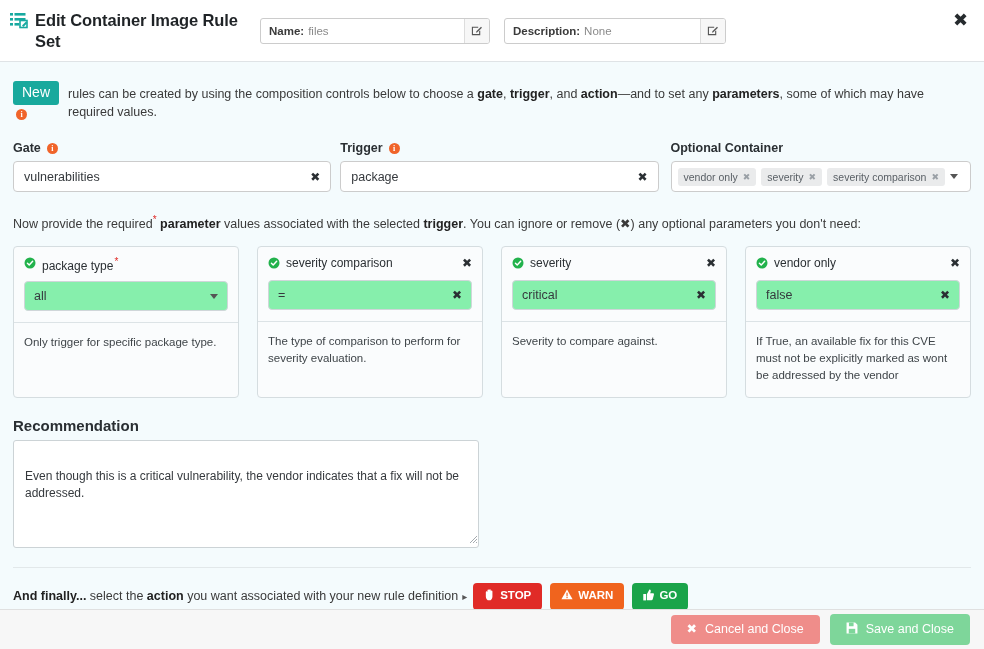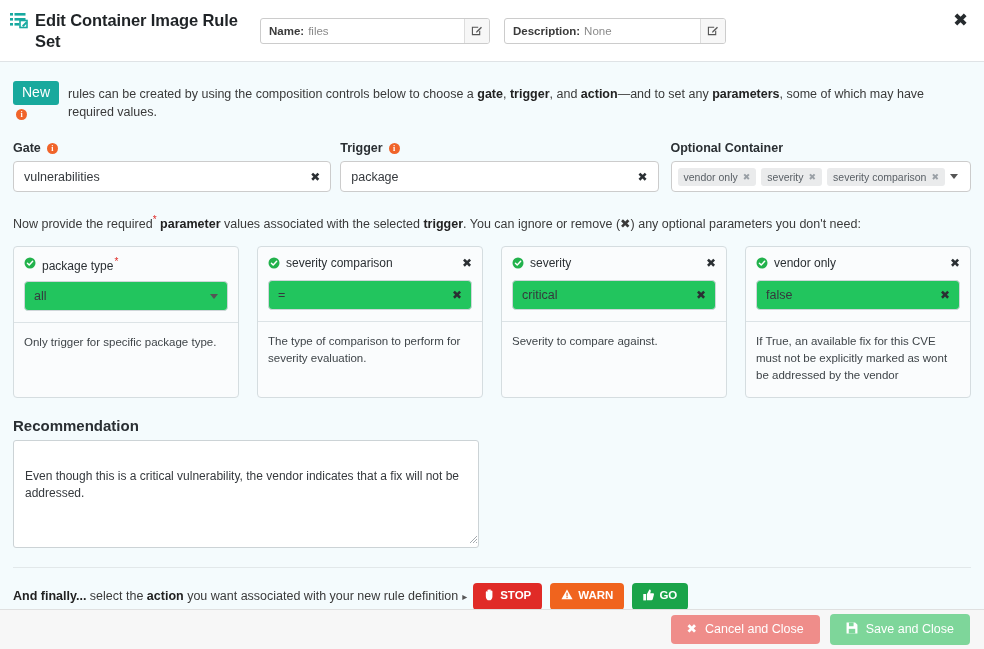--- a/index.html
+++ b/index.html
@@ -253,21 +253,21 @@
     font-size: 12px;
     color: #2a2f33;
     cursor: pointer;
     margin-left: 6px;
   }
   .card-input-wrap { padding: 8px 10px 11px 10px; }
   .card-input {
     height: 30px;
     border: 1px solid #cfd6d9;
     border-radius: 4px;
-    background: #22c55e;
+    background: #86efac;
     display: flex;
     align-items: center;
     padding: 0 9px;
     font-size: 12.5px;
     color: #35393d;
     cursor: pointer;
   }
   .card-input .val { flex: 1; }
   .card-desc {
     border-top: 1px solid #dce3e6;

